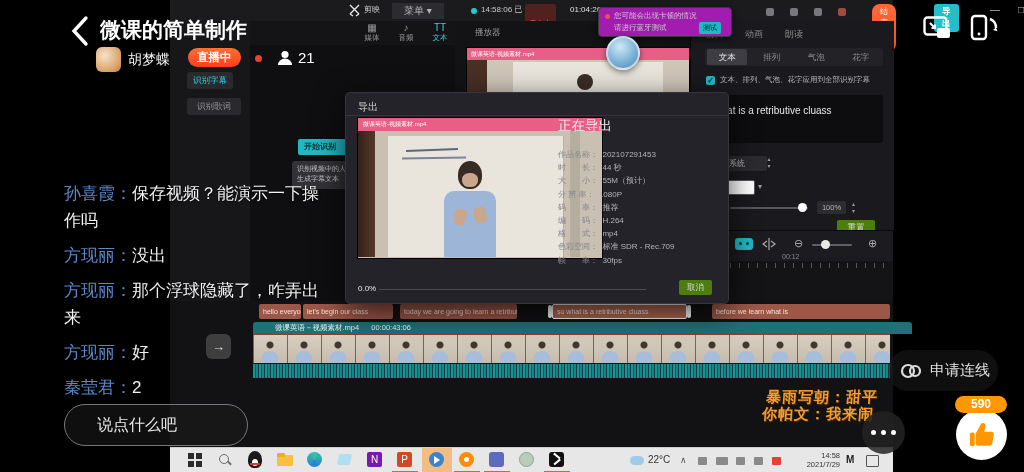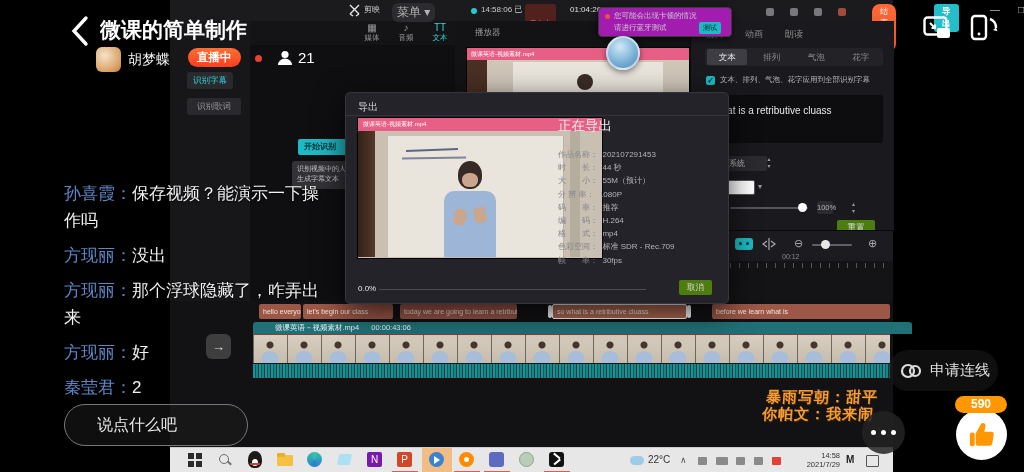--- a/index.html
+++ b/index.html
@@ -5,21 +5,21 @@
   html,body{margin:0;padding:0;background:#000;}
   #stage{position:relative;width:1024px;height:472px;background:#000;overflow:hidden;
          font-family:Liberation Sans, sans-serif;-webkit-font-smoothing:antialiased;}
   .abs{position:absolute;}
   .nowrap{white-space:nowrap;overflow:hidden;}
   
   #editor{left:170px;top:0;width:723px;height:447px;background:#141416;}
   .panel-dark{background:#0f0f11;}
   .topbar{left:170px;top:0;width:723px;height:21px;background:#1b1b1e;}
   .tb-txt{color:#c9c9c9;font-size:8px;line-height:12px;}
-  .menu-chip{background:#2c2c30;border-radius:6px;color:#b5b5b5;font-size:12px;padding:1px 5px;}
+  .menu-chip{background:#2c2c30;border-radius:0;color:#b5b5b5;font-size:10px;padding:1px 12px;}
   .badge-red{background:#52201d;color:#ff7a68;font-size:7.5px;border-radius:2px;padding:15px 4px;}
   .pill-orange{background:linear-gradient(180deg,#ff6a3a,#f04f22);border-radius:8px;color:#fff;font-size:8px;padding:2px 8px;}
   .pill-teal{background:#25bdc9;border-radius:3px;color:#fff;font-size:8.5px;padding:2px 8px;font-weight:bold;}
   .winctl{color:#b9b9b9;font-size:10px;}
   .tool-item{width:34px;text-align:center;color:#9a9a9a;}
   .tool-item .g{font-size:10px;line-height:11px;}
   .tool-item .t{font-size:7.5px;line-height:9px;}
   .tool-item.active{color:#2fd3de;}
   .tooltip{background:#a21caf;border:1px solid #3a3a40;border-radius:4px;box-shadow:0 2px 6px rgba(0,0,0,.6);}
   .side-btn{background:#2a2a2e;border-radius:3px;color:#9a9a9a;font-size:8.5px;text-align:center;line-height:17px;}
@@ -176,21 +176,21 @@
     <div class="abs nowrap" style="left:550px;top:75px;width:165px;font-size:7.5px;color:#b9b9b9;">文本、排列、气泡、花字应用到全部识别字幕</div>
     <div class="abs nowrap" style="left:553px;top:95px;width:160px;height:48px;background:#0d0d0f;border-radius:3px;">
       <div style="margin:10px 0 0 -22px;color:#e8e8e8;font-size:10px;white-space:nowrap;">so what is a retributive cluass</div>
     </div>
     <div class="abs" style="left:553px;top:156px;width:38px;height:15px;background:#2b2b30;border-radius:2px;color:#c9c9c9;font-size:8px;line-height:15px;padding-left:6px;">系统</div>
     <div class="abs" style="left:594px;top:156px;width:10px;height:15px;color:#9a9a9a;font-size:6px;line-height:7px;text-align:center;">▴<br>▾</div>
     <div class="abs" style="left:553px;top:180px;width:30px;height:13px;background:#fff;border:1px solid #55555a;border-radius:2px;"></div>
     <div class="abs" style="left:588px;top:182px;color:#9a9a9a;font-size:8px;">▾</div>
     <div class="abs" style="left:560px;top:207px;width:78px;height:2px;background:#55555c;border-radius:1px;"></div>
     <div class="abs dot" style="left:628px;top:203px;width:9px;height:9px;background:#fff;"></div>
-    <div class="abs" style="left:647px;top:201px;width:16px;height:13px;background:#2b2b30;border-radius:2px;color:#b5b5b5;font-size:7.5px;line-height:13px;text-align:center;">100%</div>
+    <div class="abs" style="left:647px;top:201px;width:29px;height:13px;background:#2b2b30;border-radius:2px;color:#b5b5b5;font-size:7.5px;line-height:13px;text-align:center;">100%</div>
     <div class="abs" style="left:679px;top:201px;width:9px;height:13px;color:#9a9a9a;font-size:6px;line-height:6.5px;text-align:center;">▴<br>▾</div>
     <div class="abs btn-gray" style="left:667px;top:220px;width:38px;height:15px;line-height:15px;">重置</div>
 
     <div class="abs" style="left:520px;top:230px;width:203px;height:30px;background:#1c1c20;border-top:1px solid #0a0a0c;"></div>
     <div class="abs" style="left:565px;top:238px;width:18px;height:12px;background:#1fb9c4;border-radius:3px;">
       <span class="dot" style="position:absolute;left:4px;top:4px;width:3px;height:3px;background:#073034;"></span>
       <span class="dot" style="position:absolute;left:11px;top:4px;width:3px;height:3px;background:#073034;"></span>
     </div>
     <svg class="abs" style="left:592px;top:238px;" width="14" height="12" viewBox="0 0 14 12">
       <path d="M7 0 V12 M5 3 L1 6 L5 9 M9 3 L13 6 L9 9" stroke="#a9a9ae" stroke-width="1.2" fill="none"></path>

